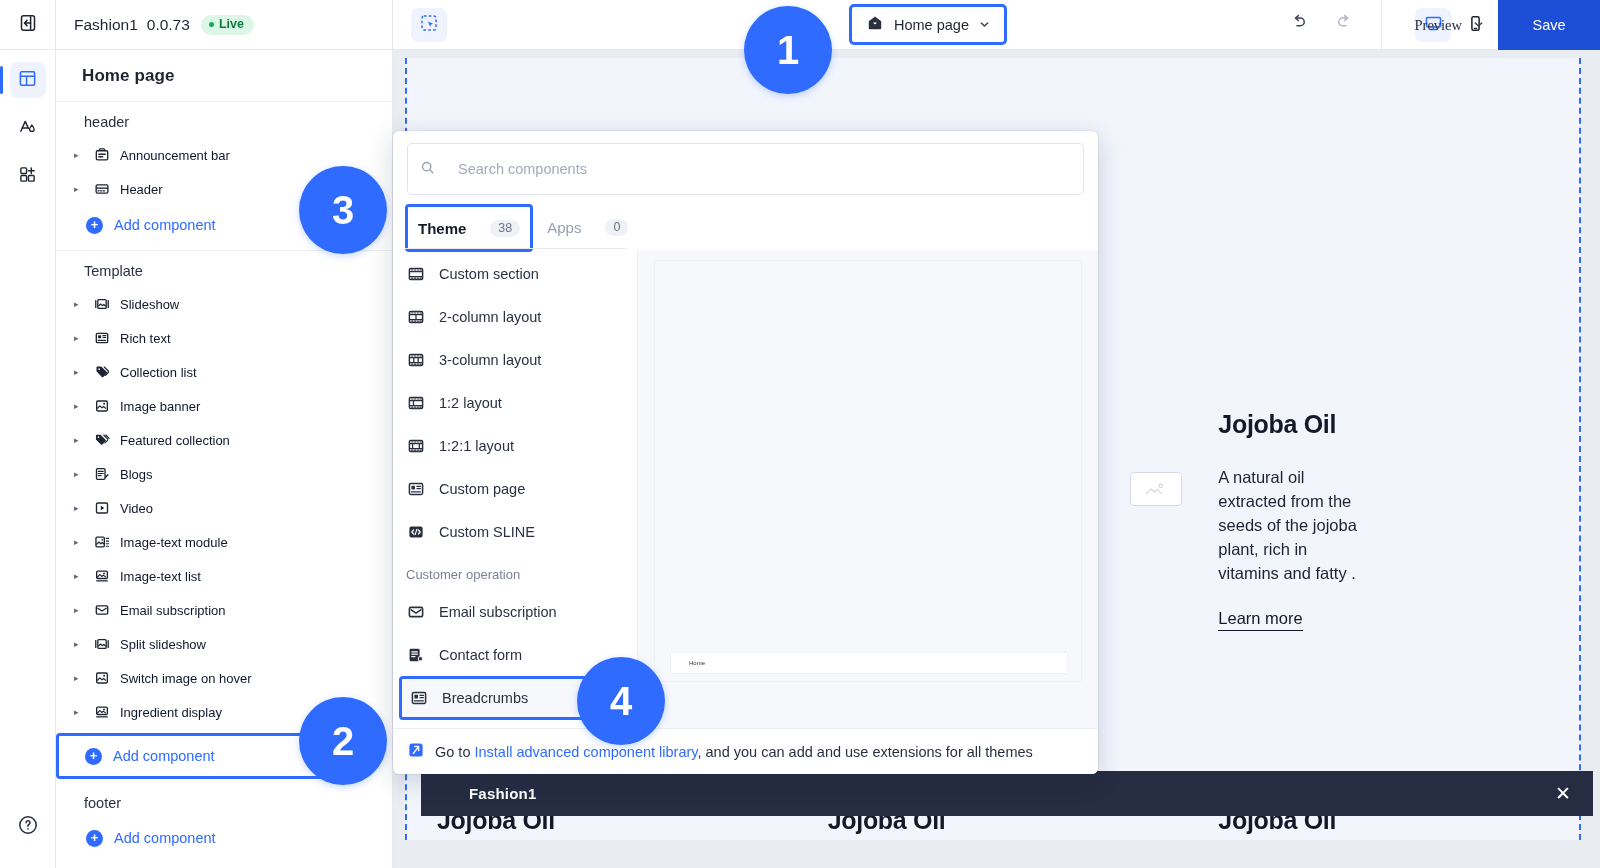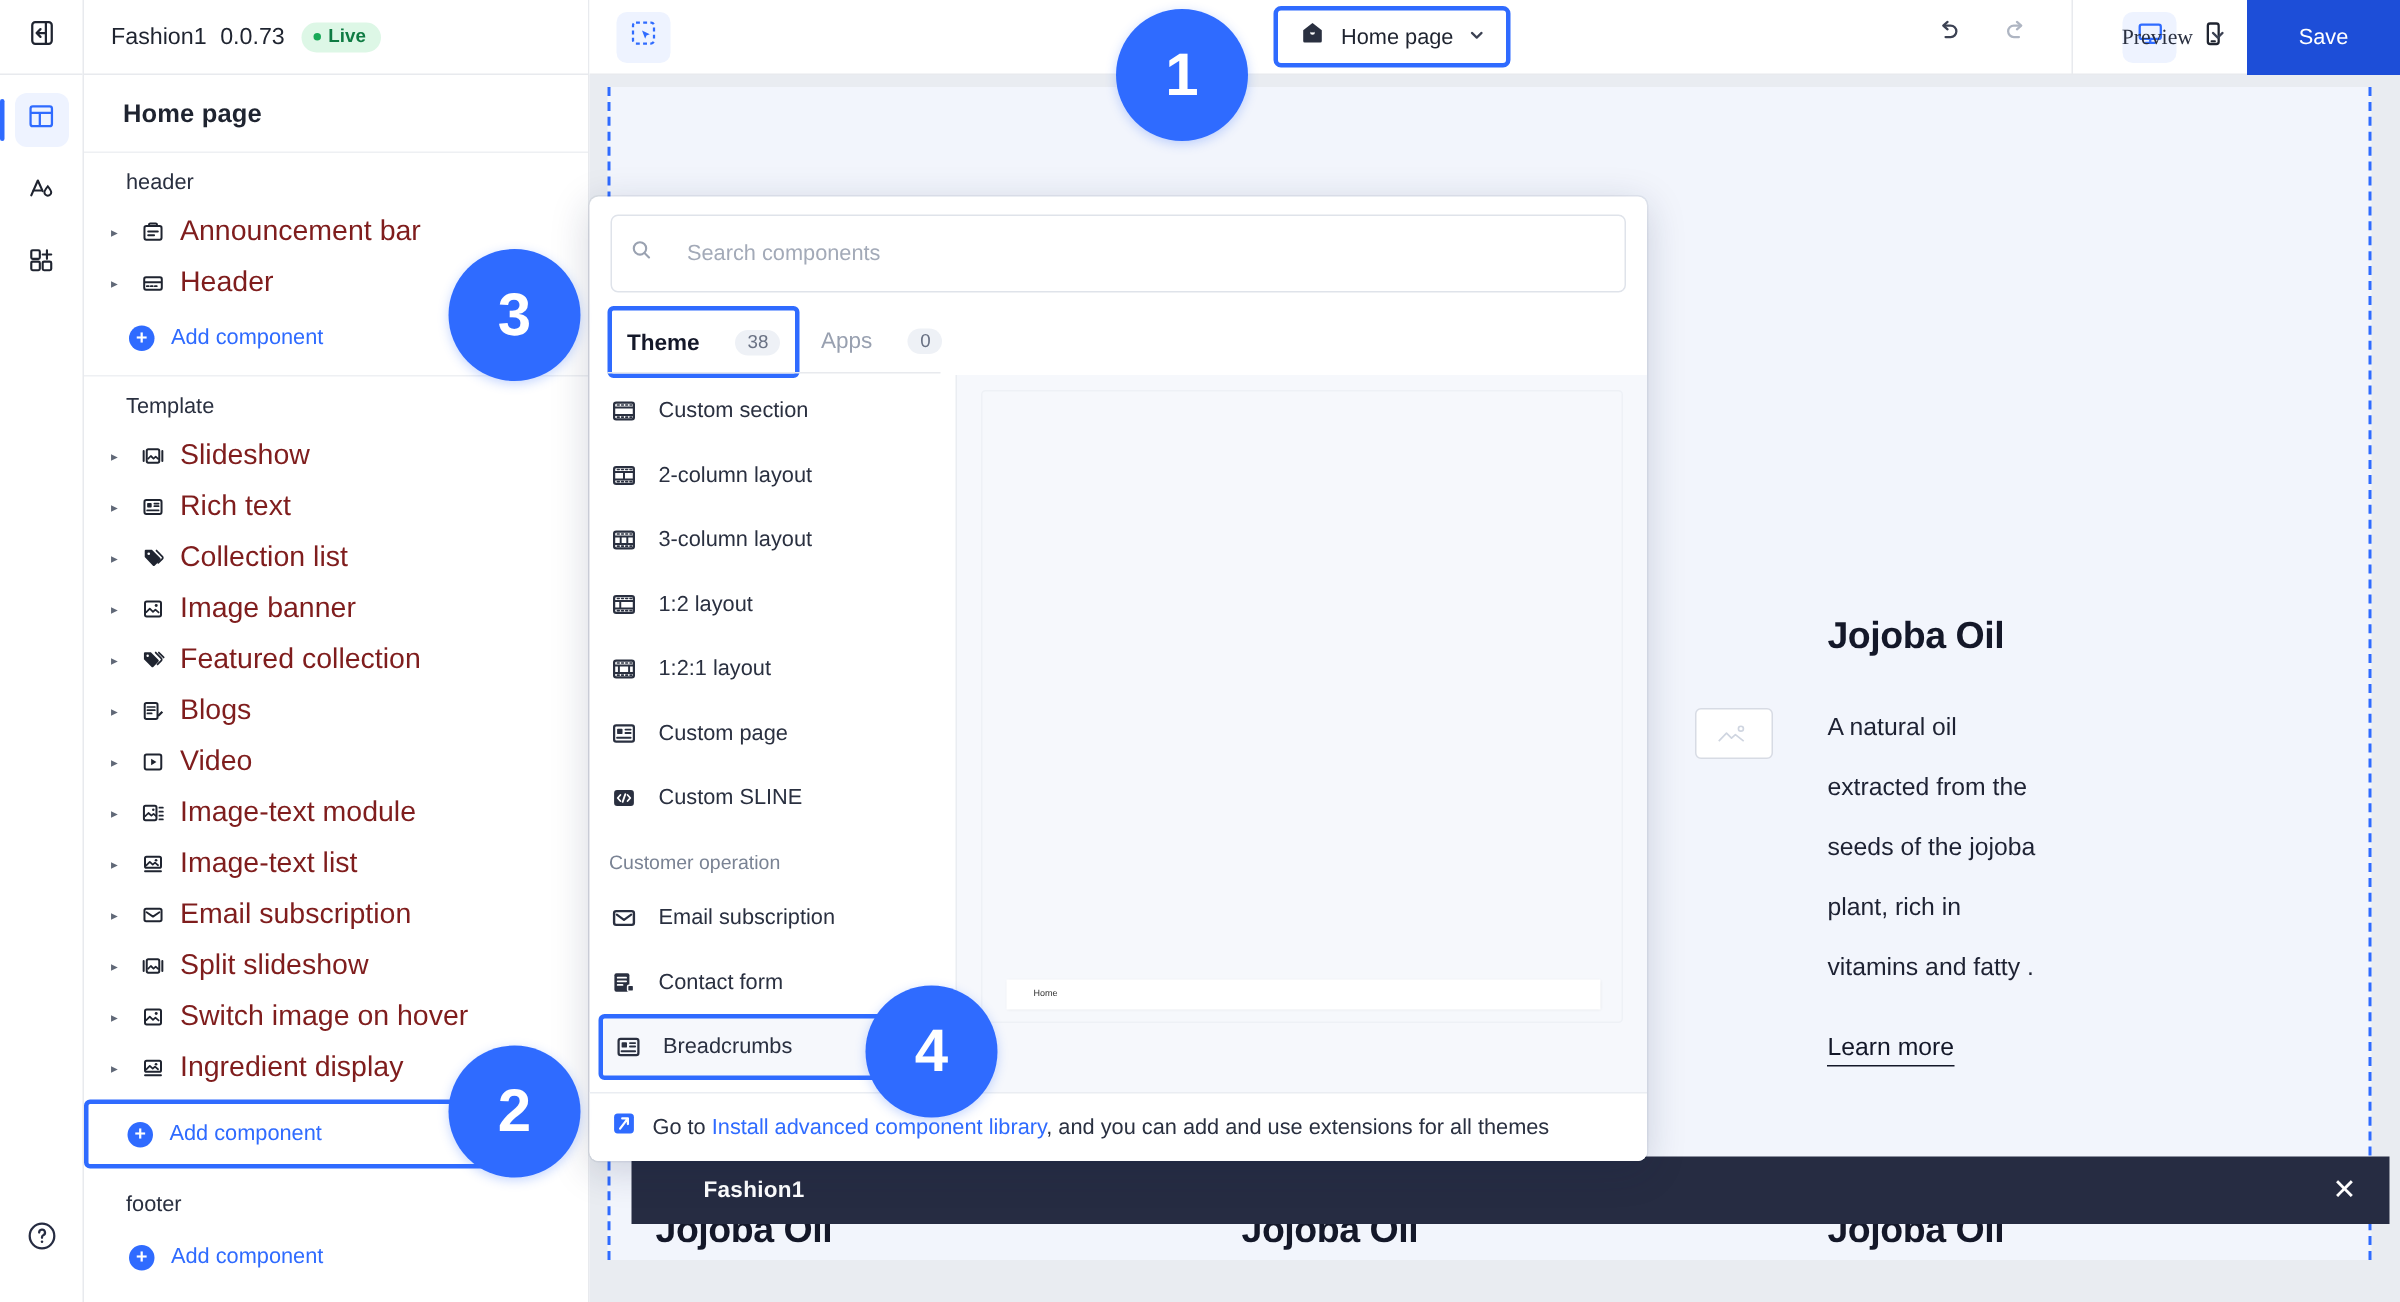--- a/index.html
+++ b/index.html
@@ -66,21 +66,21 @@
   .sb-sep { height: 1px; background: #eef0f3; margin: 6px 0 0 0; }
 
   .sb-item {
     display: flex; align-items: center; height: 34px; padding-left: 18px;
     cursor: pointer; gap: 9px;
   }
   .caret {
     width: 10px; color: #606877; font-size: 9px; line-height: 1; flex: 0 0 10px;
   }
   .sb-ico { width: 18px; height: 18px; flex: 0 0 18px; display:flex; align-items:center; justify-content:center; }
-  .sb-label { font-size: 19px; color: #7f1d1d; }
+  .sb-label { font-size: 13px; color: #0f172a; }
 
   .add-comp {
     display: flex; align-items: center; gap: 11px; height: 38px;
     padding-left: 30px; cursor: pointer;
   }
   .add-comp .plus {
     width: 17px; height: 17px; border-radius: 50%; background: #2f6bff;
     color: #fff; font-size: 13px; line-height: 16px; text-align: center; font-weight: 700;
   }
   .add-comp .txt { font-size: 14.5px; color: #2f6bff; }
@@ -140,21 +140,21 @@
   .prod-grid {
     position: absolute; left: 0; top: 352px; width: 100%;
     display: flex; gap: 0;
   }
   .prod-col { width: 33.333%; padding: 0 30px; position: relative; }
   .prod-title {
     font-size: 25px; font-weight: 800; color: #141829; letter-spacing: -.3px;
     margin-bottom: 26px;
   }
   .prod-desc {
-    font-size: 16.5px; line-height: 40px; color: #1e2233; width: 152px;
+    font-size: 16.5px; line-height: 24px; color: #1e2233; width: 152px;
   }
   .prod-link {
     display: inline-block; margin-top: 24px; font-size: 16.5px; color: #141829;
     border-bottom: 1.5px solid #141829; padding-bottom: 2px; cursor: pointer;
   }
   .img-ph {
     position: absolute; left: -58px; top: 62px;
     width: 52px; height: 34px; border: 1px solid #d7dbe4; border-radius: 4px;
     background: #fff;
     display: flex; align-items: center; justify-content: center;

